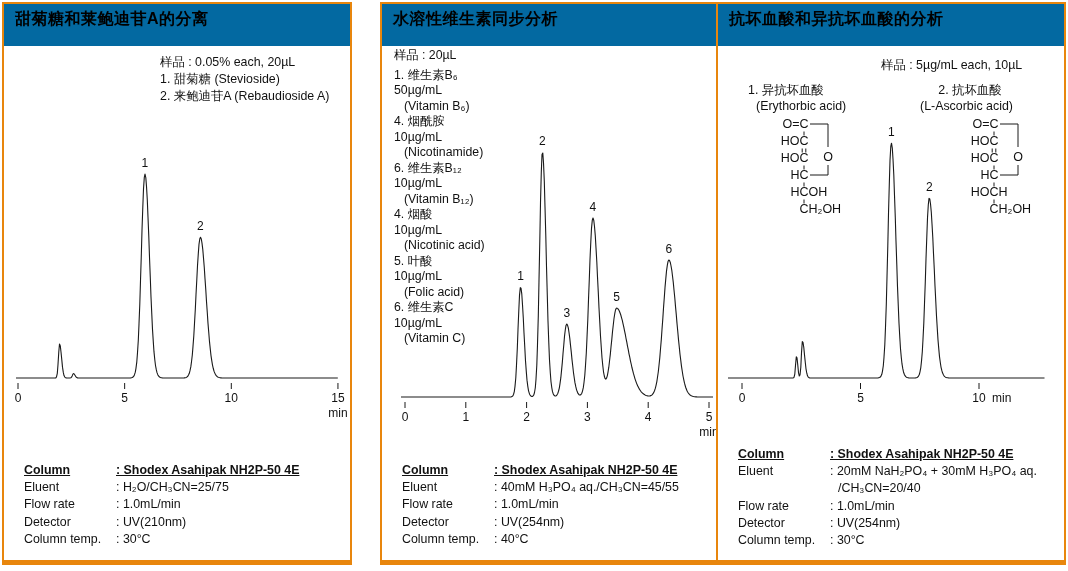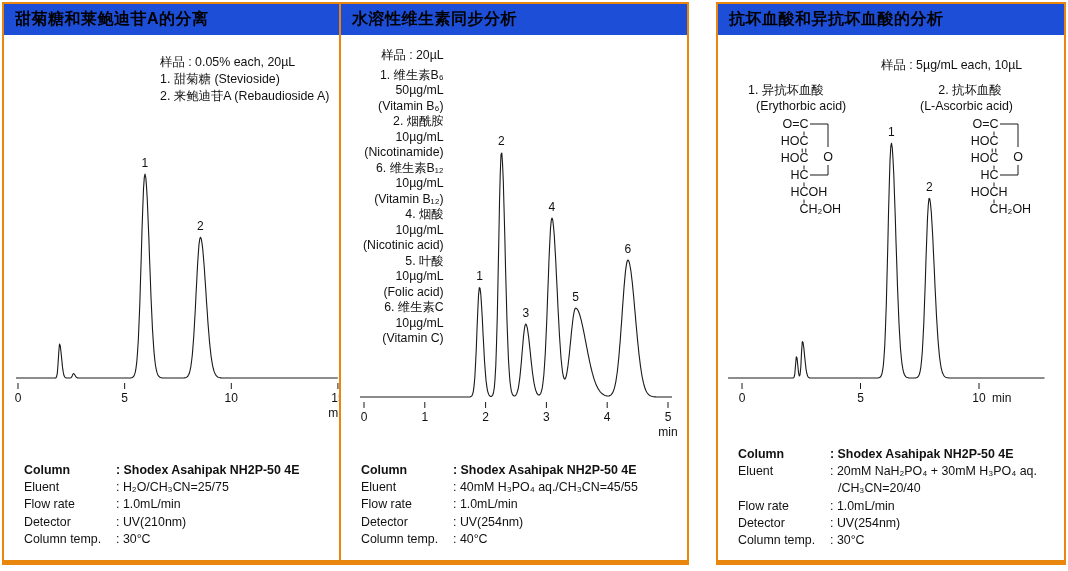--- a/index.html
+++ b/index.html
@@ -1,26 +1,26 @@
 <!DOCTYPE html>
 <html><head>
 <meta charset="utf-8">
 <style>
   html,body{margin:0;padding:0;background:#ffffff;}
   body{width:1068px;height:571px;position:relative;overflow:hidden;
        font-family:"Liberation Sans","DejaVu Sans",sans-serif;color:#111;}
   .panel{position:absolute;top:2px;width:350px;height:563px;box-sizing:border-box;
          border:2.5px solid #E8860D;border-bottom-width:5px;background:#fff;}
-  .p0{left:2px}.p1{left:339px}.p2{left:716px}
-  .hd{position:absolute;left:0;right:0;top:0;height:31px;background:#1d4ed8;
+  .p0{left:2px}.p1{left:380px}.p2{left:716px}
+  .hd{position:absolute;left:0;right:0;top:0;height:42px;background:#0369a1;
       box-sizing:border-box;padding:5px 0 0 11px;font-size:16px;font-weight:bold;
       letter-spacing:0.5px;color:#000;white-space:nowrap;}
   .abs{position:absolute;white-space:nowrap;}
   .sample1{left:156px;top:50px;font-size:12.4px;line-height:17px;}
-  .v-list{left:12px;top:44px;font-size:12.3px;line-height:15.5px;text-align:right;}
+  .v-list{left:12px;top:44px;font-size:12.3px;line-height:15.5px;}
   .v-sample{margin-bottom:4px;}
   .v-row{display:flex;flex-direction:column;}
   .v-name{min-width:76px;white-space:nowrap;}
   .v-amt{white-space:nowrap;}
   .v-en{padding-left:10px;}
   .sample3{left:163px;top:53px;font-size:12.4px;}
   .comp{font-size:12.4px;line-height:16px;}
   .comp1{left:30px;top:78px;}
   .comp2{left:202px;top:78px;}
   .ind7{padding-left:7px;text-align:center;}
@@ -29,21 +29,21 @@
   .c0,.c1{top:128px;height:310px;}
   .c2{top:106px;height:310px;}
   .struct{position:absolute;width:100px;height:106px;}
   .s0{left:44px;top:112px;}
   .s1{left:234px;top:112px;}
   .method{position:absolute;left:20px;right:6px;display:grid;
           grid-template-columns:92px 1fr;row-gap:1px;
           font-size:12.4px;line-height:16.2px;}
   .m-a{top:458px;}
   .m-b{top:442px;}
-  .bold{font-weight:bold;}
+  .bold{font-weight:bold;text-decoration:underline;}
   .cont{padding-left:8px;}
   svg text{font-family:"Liberation Sans","DejaVu Sans",sans-serif;font-size:12px;fill:#111;}
   svg text.atom{font-size:12.5px;}
 </style>
 </head>
 <body>
 
 <div class="panel p0">
   <div class="hd">甜菊糖和莱鲍迪苷A的分离</div>
   <div class="abs sample1">
@@ -85,21 +85,21 @@
     <div class="v-sample">样品 : 20µL</div>
     <div class="v-item">
       <div class="v-row">
           <span class="v-name">1. 维生素B₆</span>
           <span class="v-amt">50µg/mL</span>
         </div>
       <div class="v-en">(Vitamin B₆)</div>
     </div>
     <div class="v-item">
       <div class="v-row">
-          <span class="v-name">2. 烟酰胺</span>
+          <span class="v-name">4. 烟酰胺</span>
           <span class="v-amt">10µg/mL</span>
         </div>
       <div class="v-en">(Nicotinamide)</div>
     </div>
     <div class="v-item">
       <div class="v-row">
           <span class="v-name">6. 维生素B₁₂</span>
           <span class="v-amt">10µg/mL</span>
         </div>
       <div class="v-en">(Vitamin B₁₂)</div>

